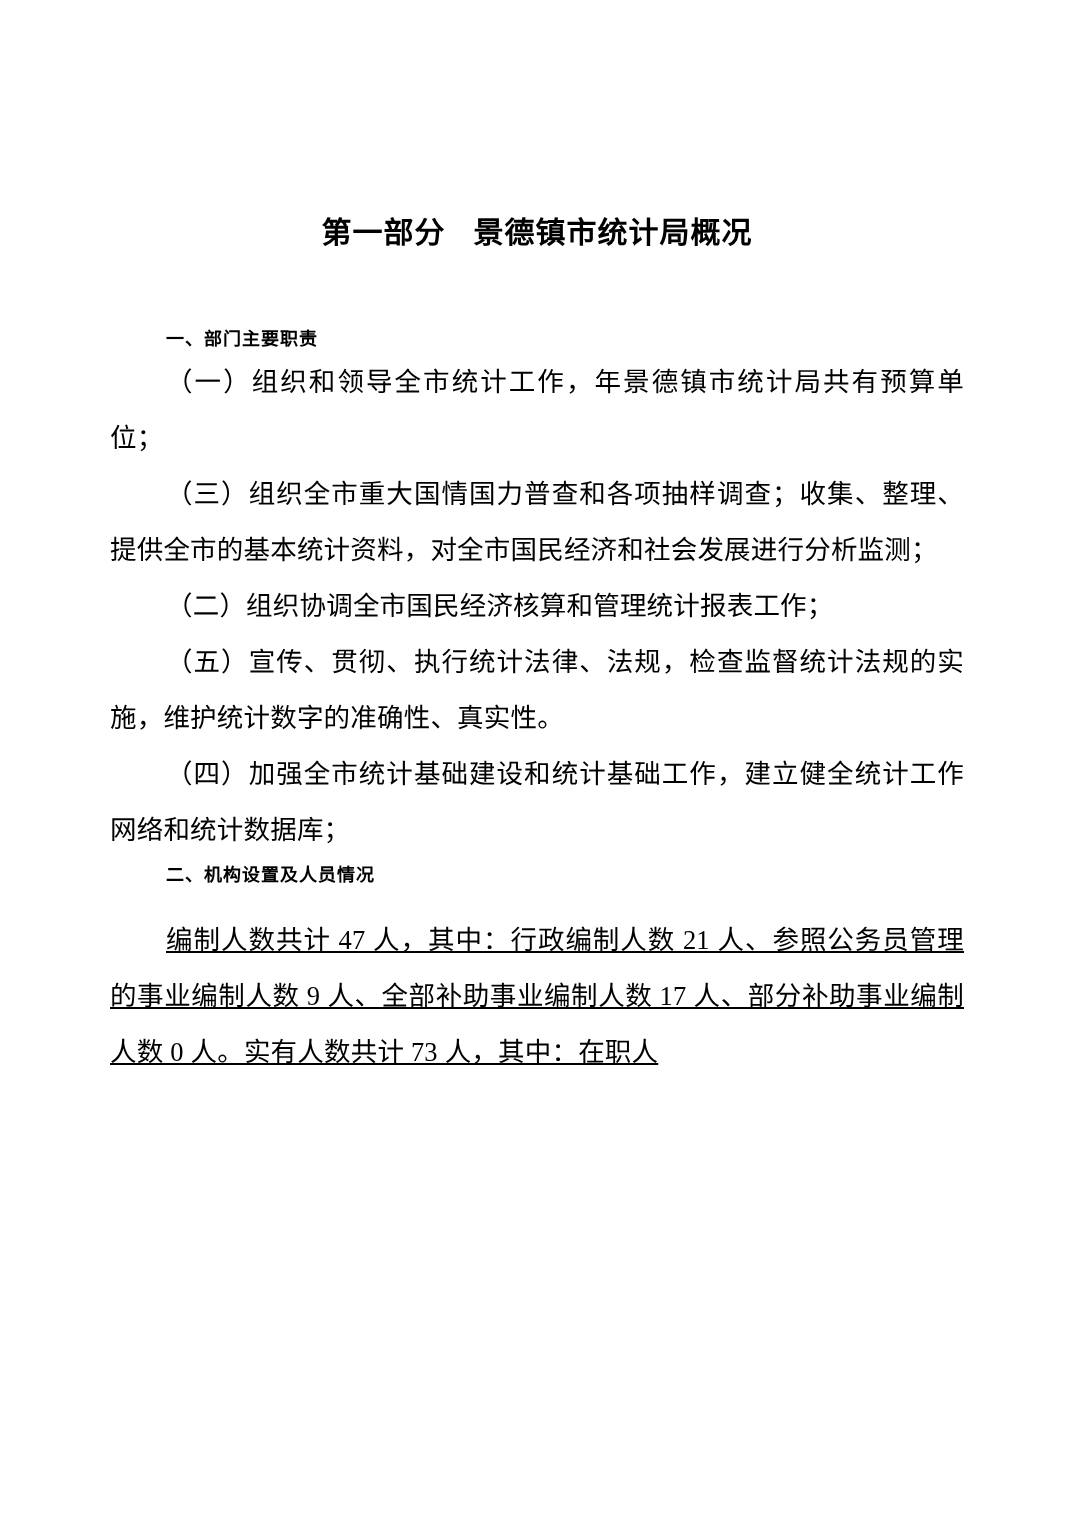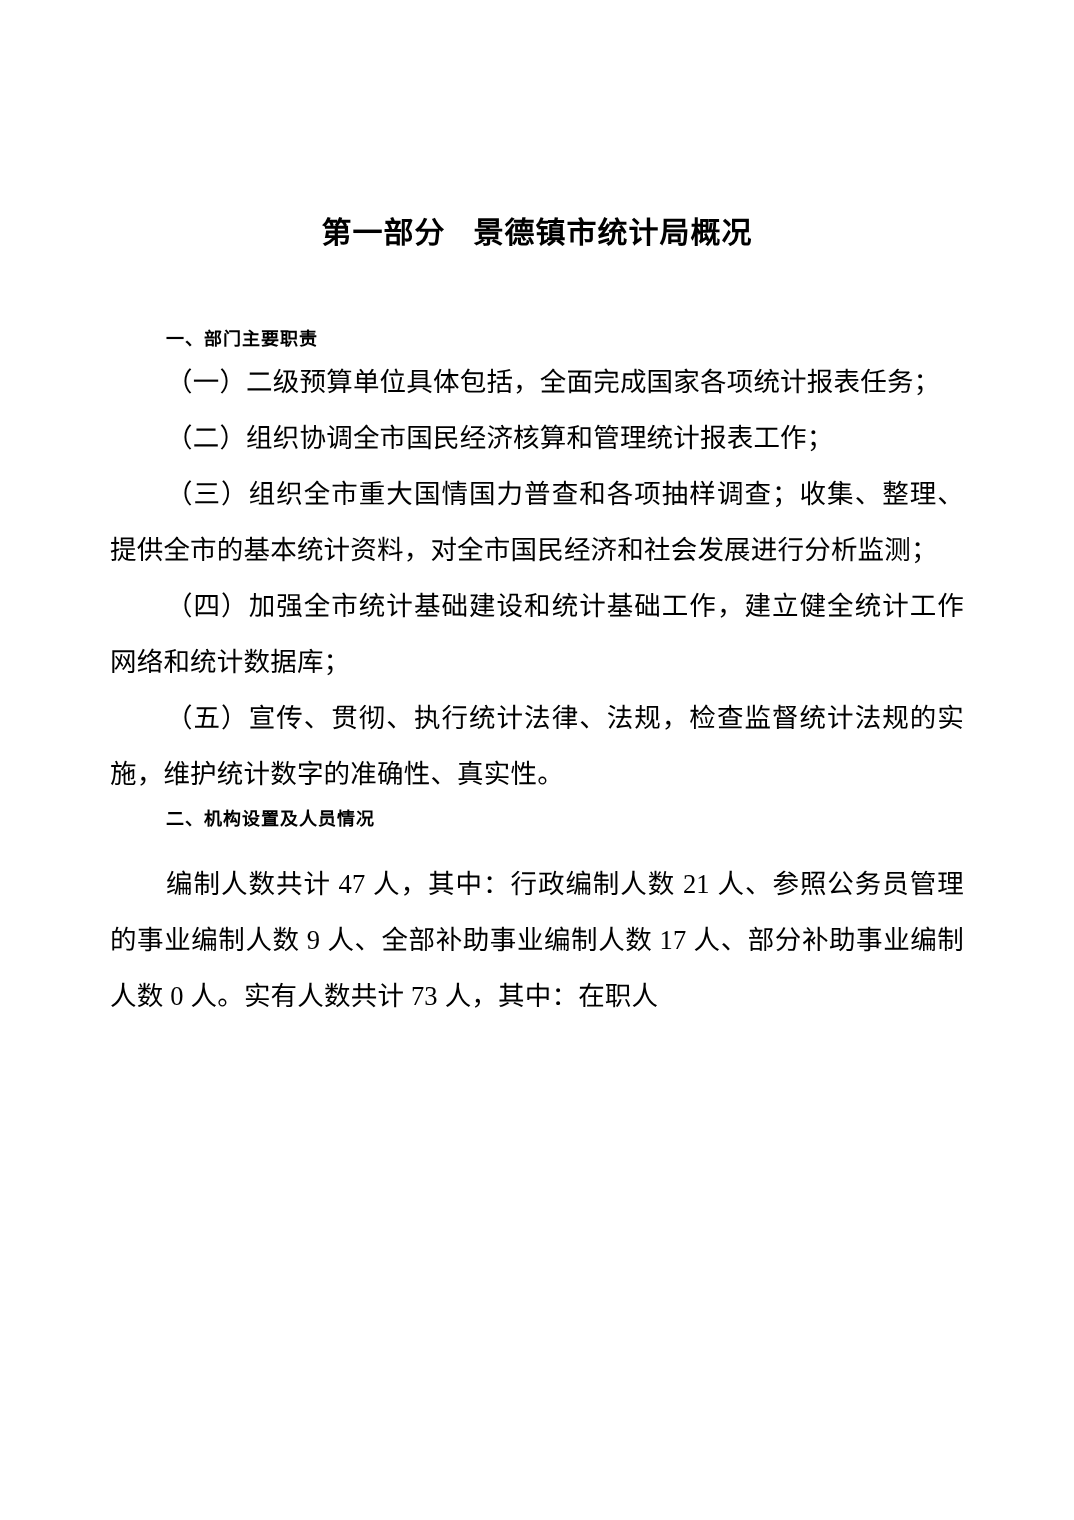--- a/index.html
+++ b/index.html
@@ -54,39 +54,40 @@
     font-size: 26.5px;
     line-height: 56px;
     text-align: justify;
     text-justify: inter-ideograph;
     text-indent: 56px;
     margin: 0;
     letter-spacing: 0.2px;
   }
   .para.gap-top {
     margin-top: 22px;
+    text-decoration: underline;
   }
   .para + .para {
     margin-top: 0;
   }
 </style>
 </head>
 <body>
 
 <div class="page">
   <div class="content">
 
     <div class="doc-title">第一部分   景德镇市统计局概况</div>
 
     <div class="section-heading h-first">一、部门主要职责</div>
 
-    <p class="para">（一）二级预算单位具体包括，全面完成国家各项统计报表任务；</p>
+    <p class="para">（一）组织和领导全市统计工作，年景德镇市统计局共有预算单位；</p>
+    <p class="para">（三）组织全市重大国情国力普查和各项抽样调查；收集、整理、提供全市的基本统计资料，对全市国民经济和社会发展进行分析监测；</p>
     <p class="para">（二）组织协调全市国民经济核算和管理统计报表工作；</p>
-    <p class="para">（三）组织全市重大国情国力普查和各项抽样调查；收集、整理、提供全市的基本统计资料，对全市国民经济和社会发展进行分析监测；</p>
+    <p class="para">（五）宣传、贯彻、执行统计法律、法规，检查监督统计法规的实施，维护统计数字的准确性、真实性。</p>
     <p class="para">（四）加强全市统计基础建设和统计基础工作，建立健全统计工作网络和统计数据库；</p>
-    <p class="para">（五）宣传、贯彻、执行统计法律、法规，检查监督统计法规的实施，维护统计数字的准确性、真实性。</p>
 
     <div class="section-heading h-second">二、机构设置及人员情况</div>
 
     <p class="para gap-top">编制人数共计 47 人，其中：行政编制人数 21 人、参照公务员管理的事业编制人数 9 人、全部补助事业编制人数 17 人、部分补助事业编制人数 0 人。实有人数共计 73 人，其中：在职人</p>
 
   </div>
 </div>
 
 </body></html>

